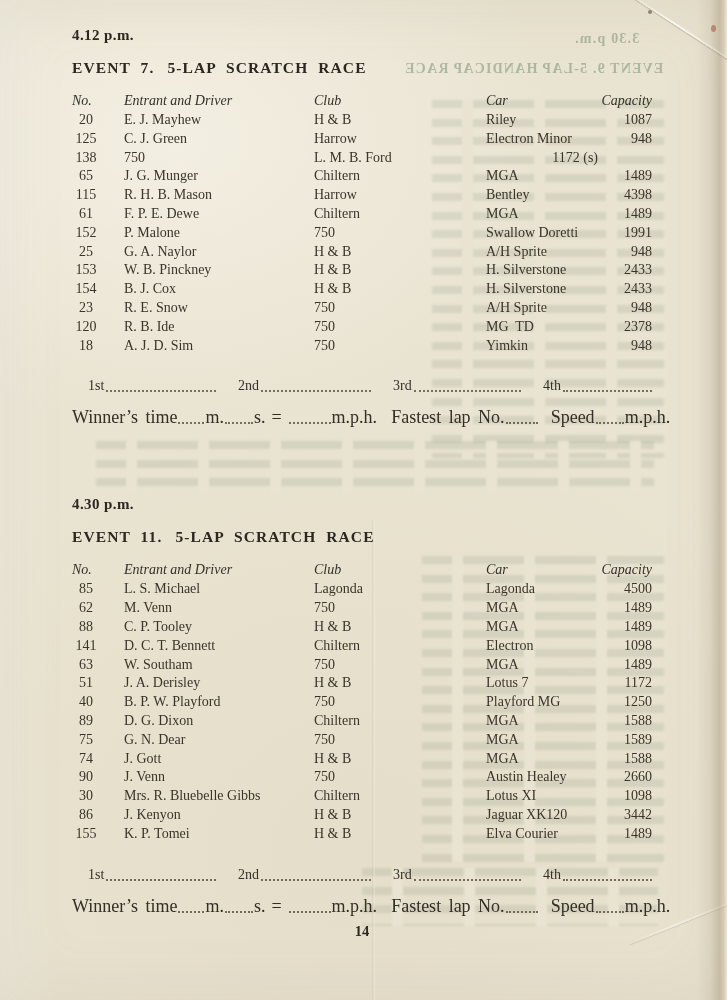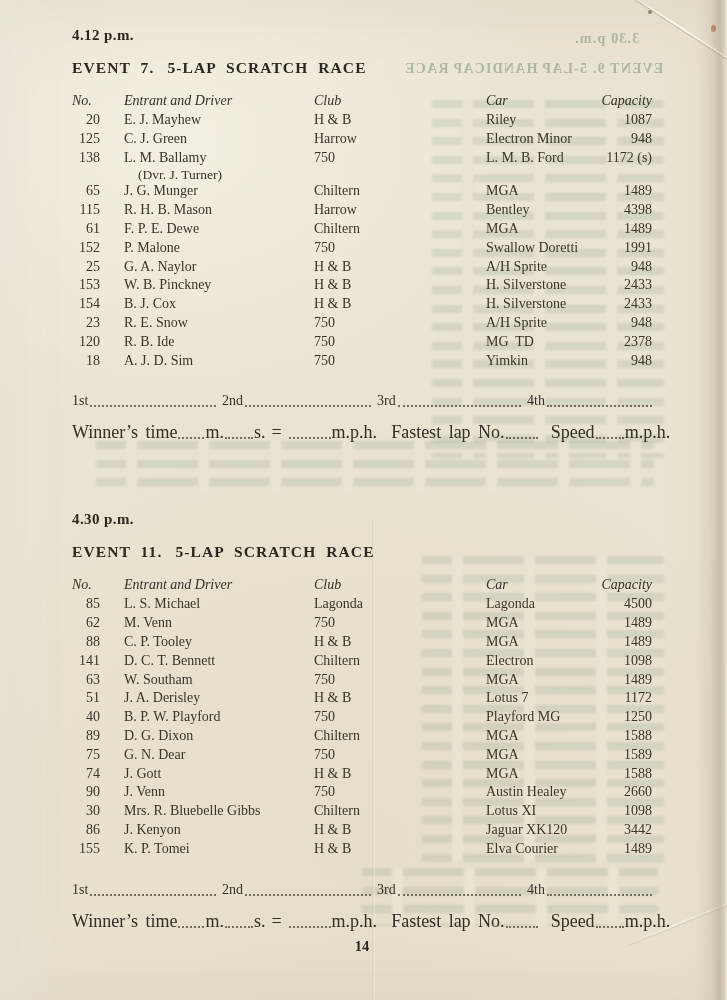--- a/index.html
+++ b/index.html
@@ -61,33 +61,33 @@
   }
   .event-title .tgap{display:inline-block;width:13px;}
   .thead,.trow{
     display:grid;
     grid-template-columns:52px 190px 172px 112px 1fr;
     font-size:14px;
   }
   .thead{margin-top:14px;line-height:19px;font-style:italic;color:#33302a;}
   .rows{margin-top:1px;}
   .trow{line-height:18.8px;}
-  .c-no{text-align:right;padding-right:24px;}
+  .c-no{text-align:center;padding-right:24px;}
   .thead .c-no{text-align:left;padding-right:0;}
   .c-car{white-space:pre;}
   .c-cap{text-align:right;}
   .entrant2{display:block;line-height:15px;font-size:13.5px;padding-left:14px;}
   
   .results{
     margin-top:21px;
     display:grid;grid-template-columns:150px 155px 150px 125px;
     font-size:14px;line-height:19px;color:#35302a;
   }
   .dotcell{display:flex;}
-  .dotcell .lbl{flex:none;}
+  .dotcell .lbl{flex:none;margin-left:16px;}
   .leader{
     flex:1;align-self:flex-end;margin:0 6px 3px 2px;
     border-bottom:2px dotted rgba(72,63,47,0.72);
     min-width:10px;
   }
   .results .dotcell:last-child .leader{margin-right:0;}
   .winners{
     margin-top:13px;display:flex;align-items:baseline;
     font-size:18px;line-height:19px;color:#332e26;word-spacing:3px;white-space:nowrap;
   }
@@ -149,21 +149,20 @@
           <div class="trow">
             <span class="c-no">125</span>
             <span class="c-ent"><span>C. J. Green</span></span>
             <span class="c-club">Harrow</span>
             <span class="c-car">Electron Minor</span>
             <span class="c-cap">948</span>
           </div>
 
           <div class="trow">
             <span class="c-no">138</span>
-            <span class="c-ent"><span>L. M. Ballamy</span><span class="entrant2">(Dvr. J. Turner)</span></span>
             <span class="c-club">750</span>
             <span class="c-car">L. M. B. Ford</span>
             <span class="c-cap">1172 (s)</span>
           </div>
 
           <div class="trow">
             <span class="c-no">65</span>
             <span class="c-ent"><span>J. G. Munger</span></span>
             <span class="c-club">Chiltern</span>
             <span class="c-car">MGA</span>

